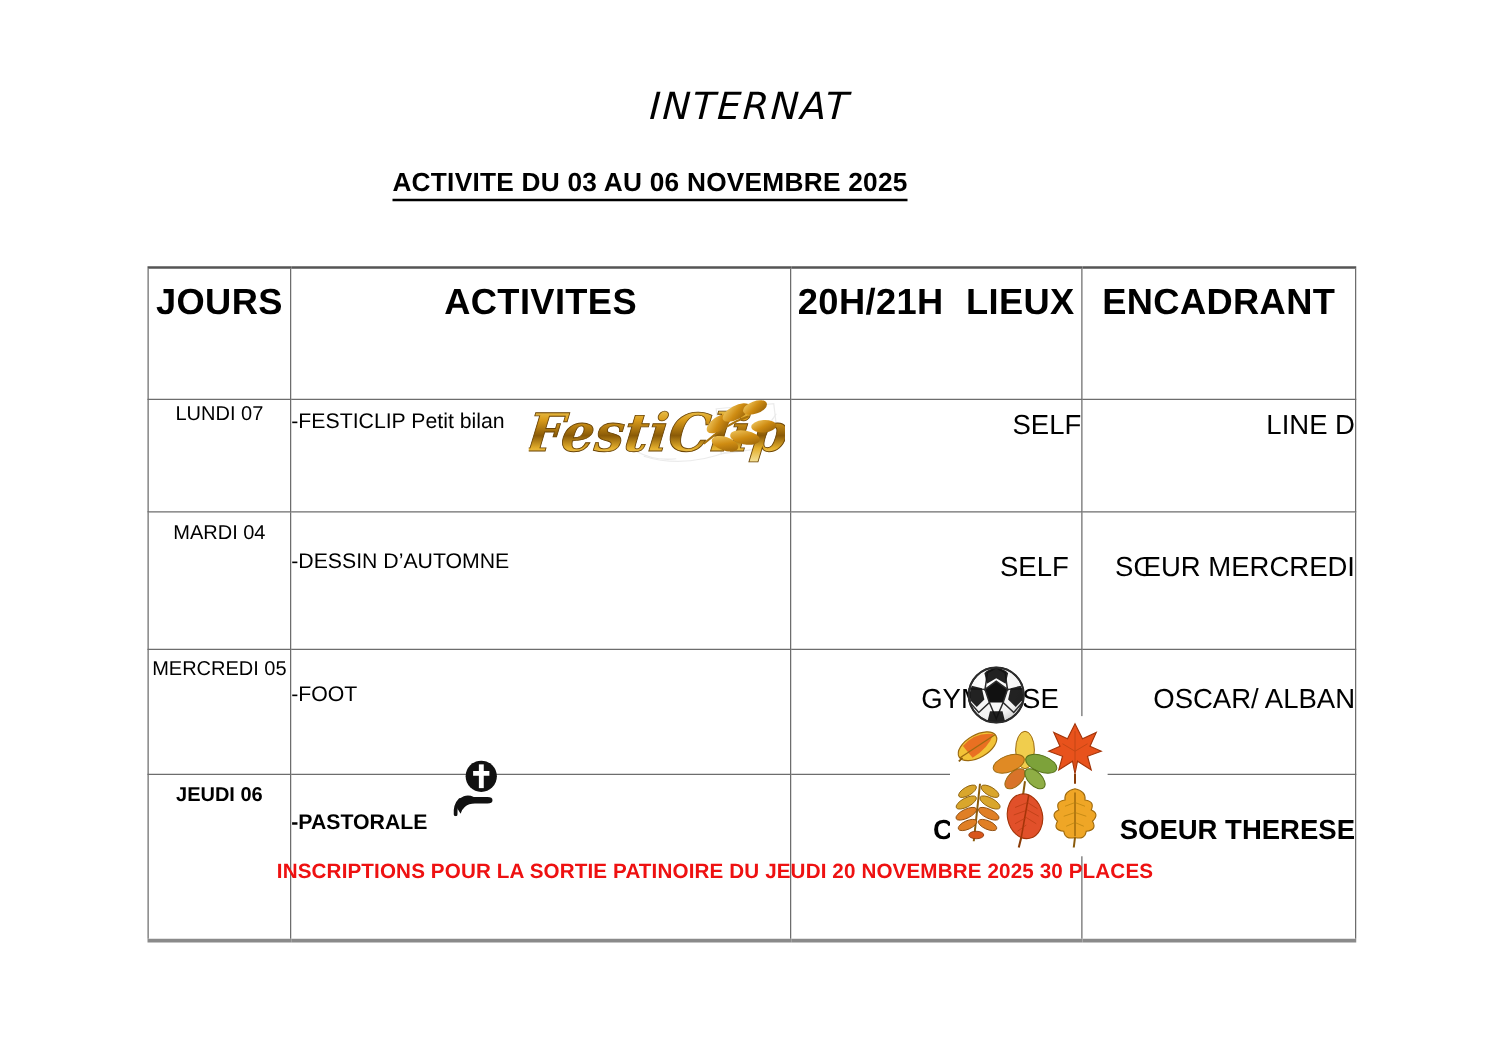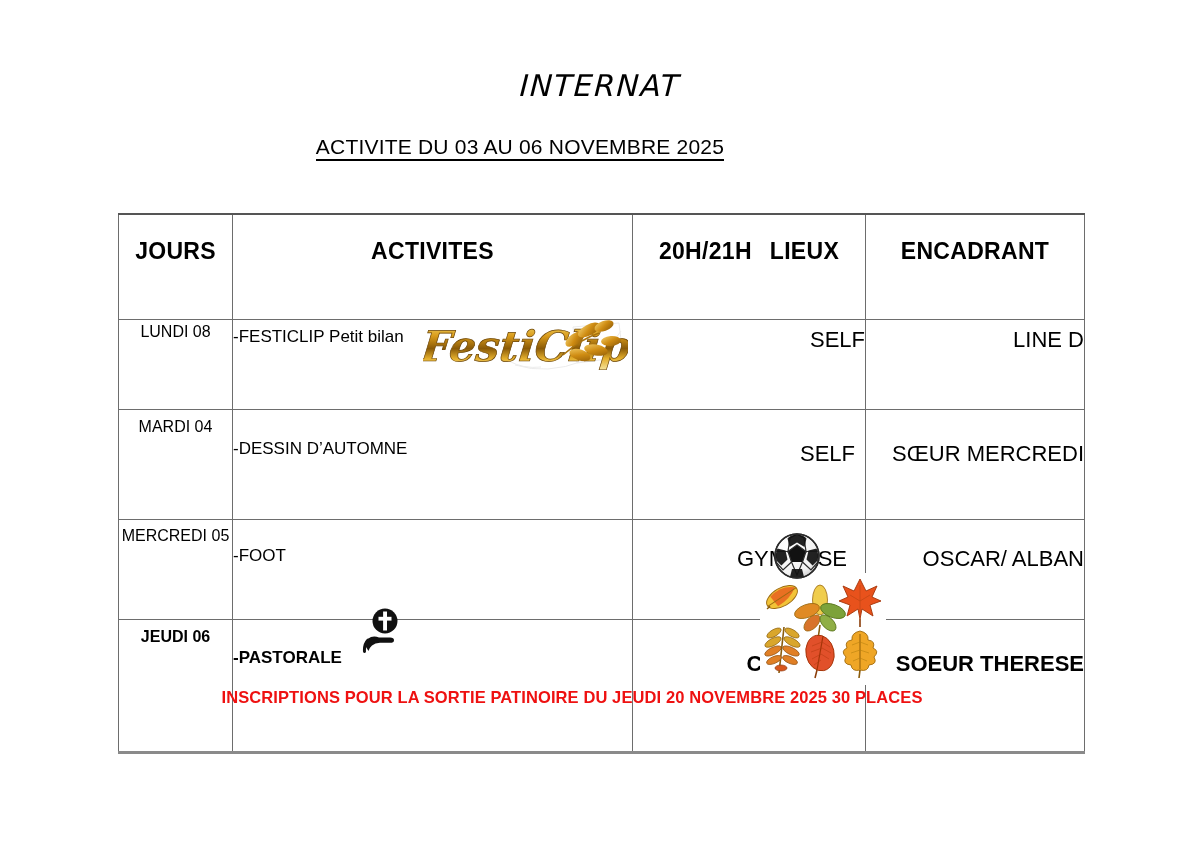--- a/index.html
+++ b/index.html
@@ -32,21 +32,21 @@
     transform: skewX(-3deg);
     color: #000;
   }
   .doc-subtitle {
     position: absolute;
     top: 135px;
     left: 0;
     width: 1040px;
     text-align: center;
     font-size: 21px;
-    font-weight: normal;
+    font-weight: bold;
     letter-spacing: 0.2px;
   }
   .doc-subtitle span {
     border-bottom: 2px solid #000;
     padding-bottom: 1px;
   }
 
   
   .sched-wrap {
     position: absolute;
@@ -74,24 +74,24 @@
   }
   .col-jours   { width: 114px; }
   .col-act     { width: 400px; }
   .col-lieux   { width: 233px; }
   .col-enc     { width: 219px; }
 
   .head-row th {
     height: 104px;
   }
   .head-label {
-    font-size: 23px;
+    font-size: 29px;
     font-weight: bold;
     text-align: center;
-    padding-top: 23px;
+    padding-top: 11px;
     letter-spacing: 0.3px;
   }
   .head-label.two-part .gap { display: inline-block; width: 18px; }
 
   .row-1 td { height: 82px; }
   .row-2 td { height: 78px; }
   .row-3 td { height: 73px; }
   .row-4 td { height: 100px; }
 
   .cell-day {
@@ -219,21 +219,21 @@
           </div>
         </th>
         <th>
           <div class="head-label">ENCADRANT</div>
         </th>
       </tr>
     </thead>
     <tbody>
 
       <tr class="row-1">
-        <td class="cell-day">LUNDI 08</td>
+        <td class="cell-day">LUNDI 07</td>
         <td class="cell-act">
           <span class="act-text">-FESTICLIP Petit bilan</span>
 
           
           <svg class="festiclip-logo" viewBox="0 0 205 64" xmlns="http://www.w3.org/2000/svg">
             <defs>
               <linearGradient id="goldGrad" x1="0" y1="0" x2="0" y2="1">
                 <stop offset="0%" stop-color="#f6e27a"></stop>
                 <stop offset="30%" stop-color="#d99b1a"></stop>
                 <stop offset="55%" stop-color="#8a5a07"></stop>

